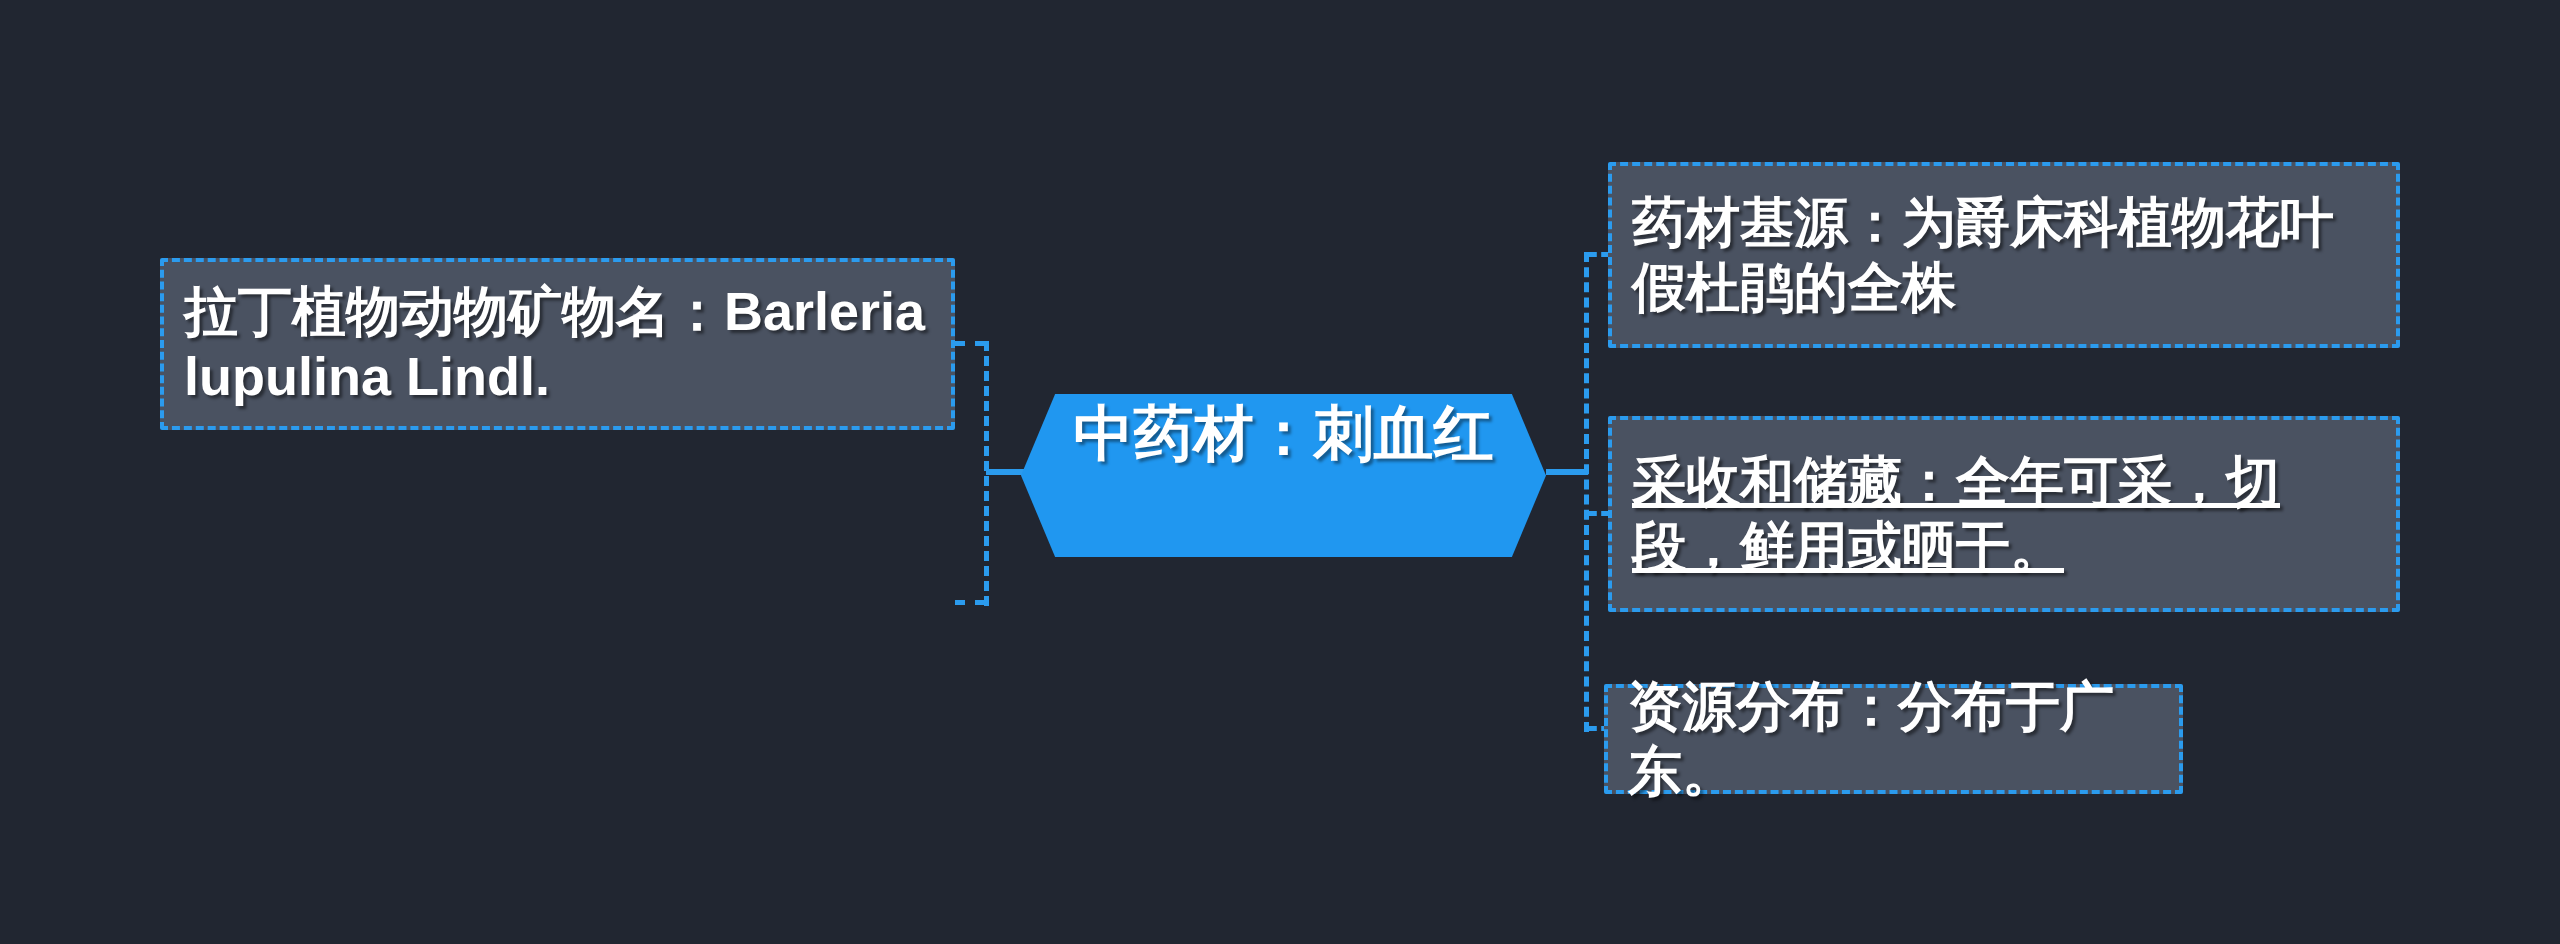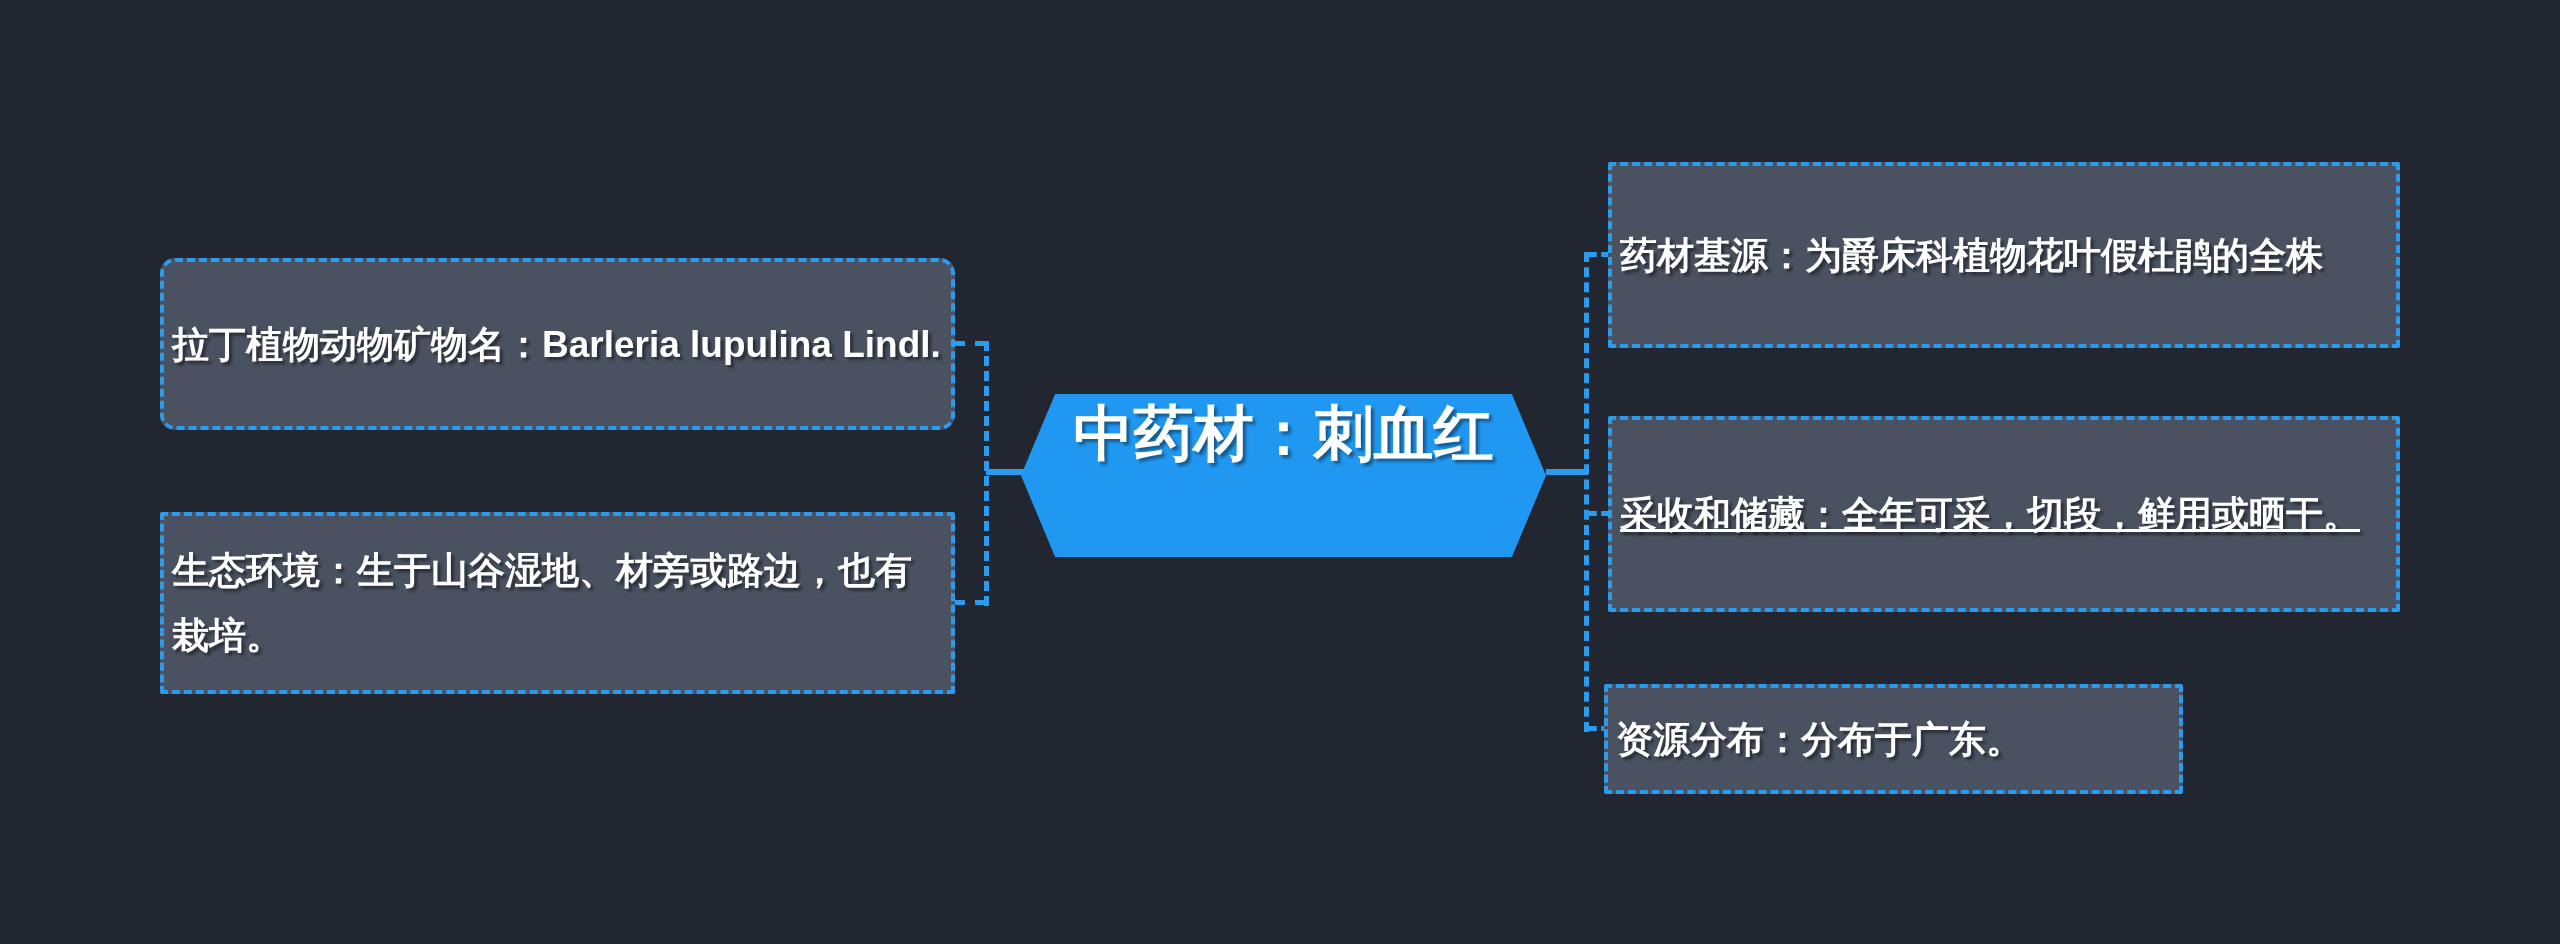--- a/index.html
+++ b/index.html
@@ -22,31 +22,31 @@
     background: var(--bg-color);
     overflow: hidden;
   }
   
   .node {
     position: absolute;
     background: var(--node-fill-color);
     border: 4px dashed var(--accent-color);
     border-radius: 2px;
     color: var(--text-color);
-    font-size: 37px;
+    font-size: 54px;
     line-height: 65px;
     letter-spacing: 0px;
     display: flex;
     align-items: center;
-    padding: 0 8px;
+    padding: 0 20px;
     word-break: break-all;
     text-shadow: 3px 3px 3px rgba(0,0,0,0.45);
   }
   .node span { display: block; width: 100%; }
-  .node-l1 { left: 160px;  top: 258px; width: 795px; height: 172px; border-radius: 15px; }
+  .node-l1 { left: 160px;  top: 258px; width: 795px; height: 172px; }
   .node-l2 { left: 160px;  top: 512px; width: 795px; height: 182px; }
   .node-r1 { left: 1608px; top: 162px; width: 792px; height: 186px; }
   .node-r2 { left: 1608px; top: 416px; width: 792px; height: 196px; text-decoration: underline; }
   .node-r3 { left: 1604px; top: 674px; width: 579px; height: 110px; margin-top: 10px; }
   
   .center-node {
     position: absolute;
     left: 1021px; top: 394px;
     width: 525px; height: 163px;
     background: var(--center-fill-color);
@@ -95,23 +95,20 @@
   <div class="vline vline-right"></div>
   <div class="stub stub-l1"></div>
   <div class="stub stub-l2"></div>
   <div class="stub stub-r1"></div>
   <div class="stub stub-r2"></div>
   <div class="stub stub-r3"></div>
 
   <div class="node node-l1">
     <span>拉丁植物动物矿物名：Barleria lupulina Lindl.</span>
   </div>
-  <div class="node node-l2">
-    <span>生态环境：生于山谷湿地、材旁或路边，也有栽培。</span>
-  </div>
 
   <div class="node node-r1">
     <span>药材基源：为爵床科植物花叶假杜鹃的全株</span>
   </div>
   <div class="node node-r2">
     <span>采收和储藏：全年可采，切段，鲜用或晒干。</span>
   </div>
   <div class="node node-r3">
     <span>资源分布：分布于广东。</span>
   </div>

